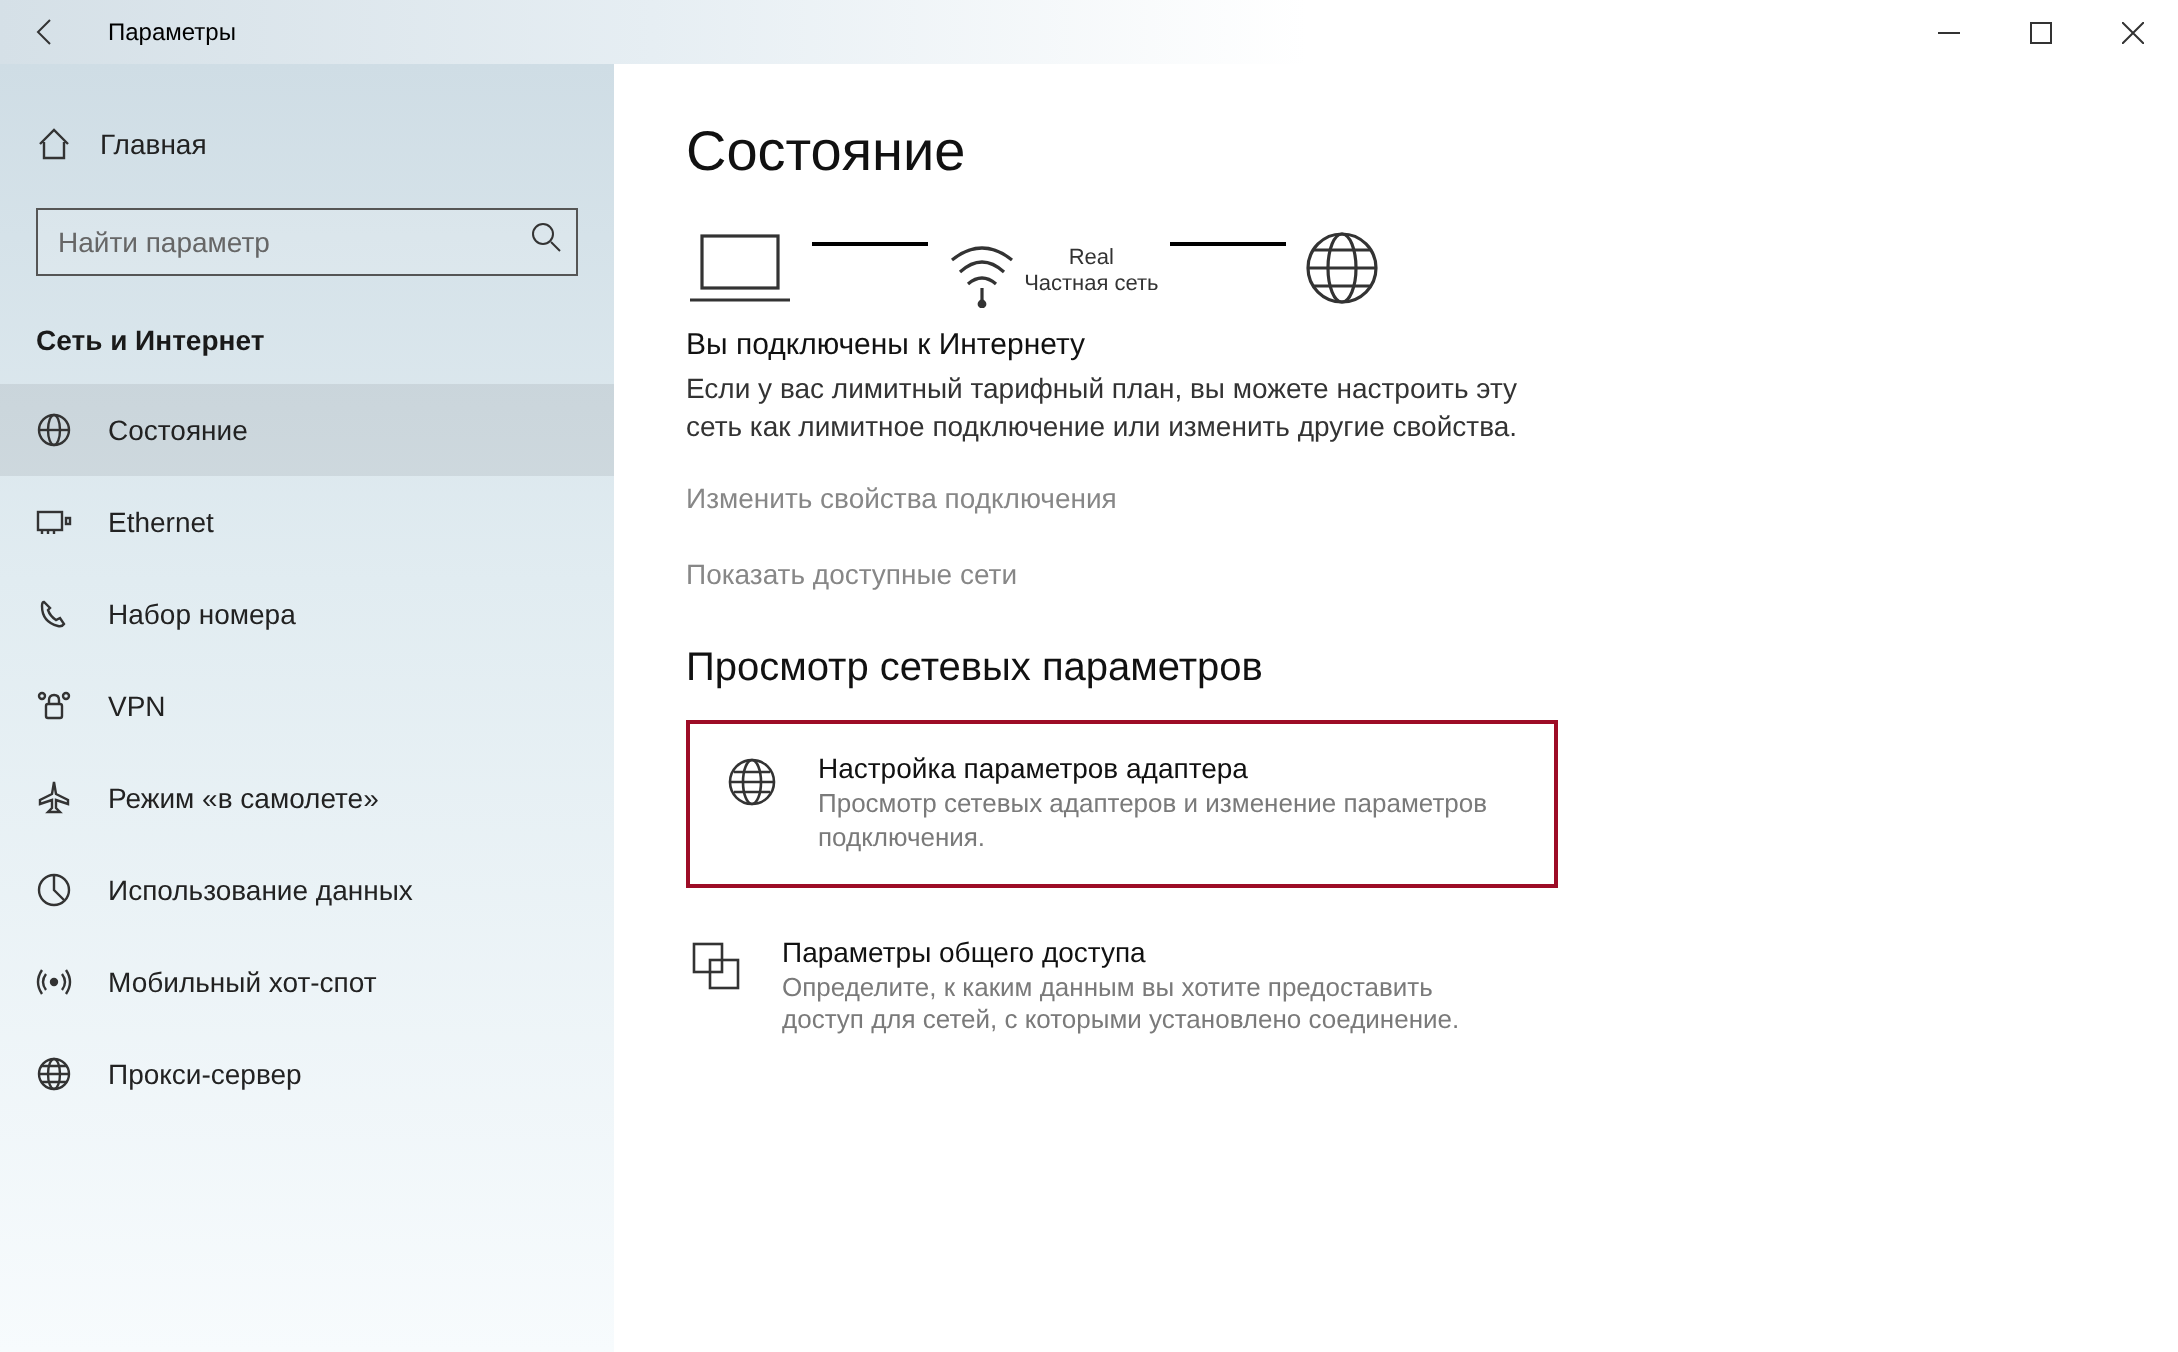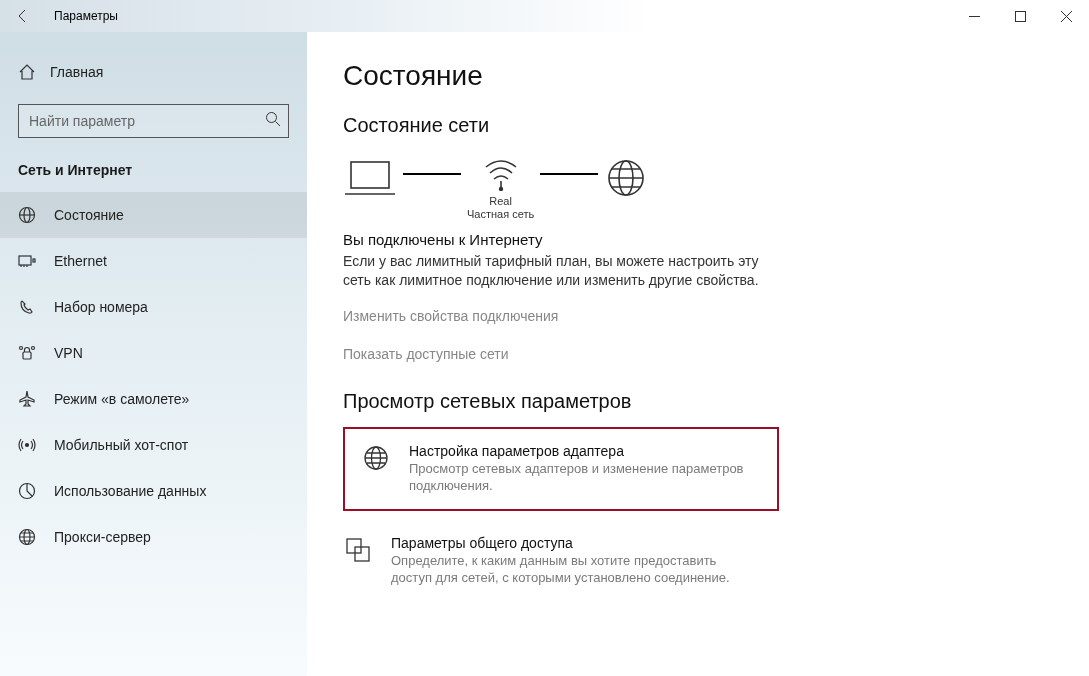--- a/index.html
+++ b/index.html
@@ -20,21 +20,21 @@
 .search-ico { position: absolute; right: 8px; top: 50%; transform: translateY(-50%); }
 .category { padding: 8px 18px 14px 18px; font-size: 14px; font-weight: 600; color:#1a1a1a; }
 .nav-item { display: flex; align-items: center; height: 46px; padding-left: 18px; gap: 18px; font-size: 14px; color:#222; cursor: pointer; }
 .nav-item.active { background: rgba(0,0,0,0.07); }
 .nav-icon { width: 18px; height: 18px; display:flex; align-items:center; justify-content:center; flex-shrink: 0; }
 
 .main { flex: 1; padding: 28px 36px; overflow: hidden; }
 h1 { font-size: 28px; font-weight: 400; color:#111; margin-bottom: 22px; }
 h2 { font-size: 20px; font-weight: 400; color:#111; margin-bottom: 14px; }
 .net-diagram { display: flex; align-items: center; gap: 0; margin: 10px 0 8px 0; }
-.net-node { display: flex; flex-direction: column; align-items: center; }
+.net-node { display: flex; flex-direction: row; align-items: center; }
 .net-line { width: 58px; border-top: 2px solid #000; margin: 0 6px 24px 6px; }
 .net-lbl { font-size: 11px; color:#333; text-align: center; line-height: 1.2; margin-top: 4px; }
 .sub-head { font-size: 15px; font-weight: 400; color:#111; margin-top: 10px; margin-bottom: 4px; }
 .body-text { font-size: 14px; color:#333; max-width: 420px; line-height: 1.35; margin-bottom: 18px; }
 .link-text { font-size: 14px; color:#878787; margin-bottom: 22px; cursor: pointer; }
 .section-gap { margin-top: 28px; }
 .setting-tile { display: flex; gap: 20px; max-width: 430px; padding: 6px 2px; }
 .setting-tile.hl { border: 2px solid #9d0c26; padding: 14px 18px; margin-bottom: 18px; max-width: 436px; }
 .tile-ico { width: 26px; flex-shrink: 0; margin-top: 2px; }
 .tile-txt .t { font-size: 14px; color:#111; margin-bottom: 2px; }
@@ -133,50 +133,49 @@
       <span class="nav-icon">
         <svg width="18" height="18" viewBox="0 0 18 18" stroke-width="1.2">
             <path d="M9 1 L10 7 L16 10 L16 12 L10 10 L10 14 L12 16 L6 16 L8 14 L8 10 L2 12 L2 10 L8 7 Z"></path>
           </svg>
       </span>
       <span>Режим «в самолете»</span>
     </div>
     <div class="nav-item">
       <span class="nav-icon">
         <svg width="18" height="18" viewBox="0 0 18 18" stroke-width="1.2">
+            <circle cx="9" cy="9" r="7.5"></circle>
+            <path d="M9 1.5 V9 L14 14"></path>
+          </svg>
+      </span>
+      <span>Использование данных</span>
+    </div>
+    <div class="nav-item">
+      <span class="nav-icon">
+        <svg width="18" height="18" viewBox="0 0 18 18" stroke-width="1.2">
             <circle cx="9" cy="9" r="1.5" fill="#333"></circle>
             <path d="M5 5 Q2 9 5 13 M13 5 Q16 9 13 13 M3 3 Q-1 9 3 15 M15 3 Q19 9 15 15"></path>
           </svg>
       </span>
       <span>Мобильный хот-спот</span>
-    </div>
-    <div class="nav-item">
-      <span class="nav-icon">
-        <svg width="18" height="18" viewBox="0 0 18 18" stroke-width="1.2">
-            <circle cx="9" cy="9" r="7.5"></circle>
-            <path d="M9 1.5 V9 L14 14"></path>
-          </svg>
-      </span>
-      <span>Использование данных</span>
     </div>
     <div class="nav-item">
       <span class="nav-icon">
         <svg width="18" height="18" viewBox="0 0 18 18" stroke-width="1.2">
             <circle cx="9" cy="9" r="7.5"></circle>
             <ellipse cx="9" cy="9" rx="3" ry="7.5"></ellipse>
             <path d="M1.5 9 H16.5 M2.5 5 H15.5 M2.5 13 H15.5"></path>
           </svg>
       </span>
       <span>Прокси-сервер</span>
     </div>
   </div>
 
   <div class="main">
     <h1>Состояние</h1>
-    <h2>Состояние сети</h2>
 
     <div class="net-diagram">
       <div class="net-node">
         <svg width="54" height="40" viewBox="0 0 54 40" stroke-width="1.6">
             <rect x="8" y="4" width="38" height="26"></rect>
             <path d="M2 36 H52"></path>
           </svg>
         <div class="net-lbl">&nbsp;</div>
       </div>
       <div class="net-line"></div>

